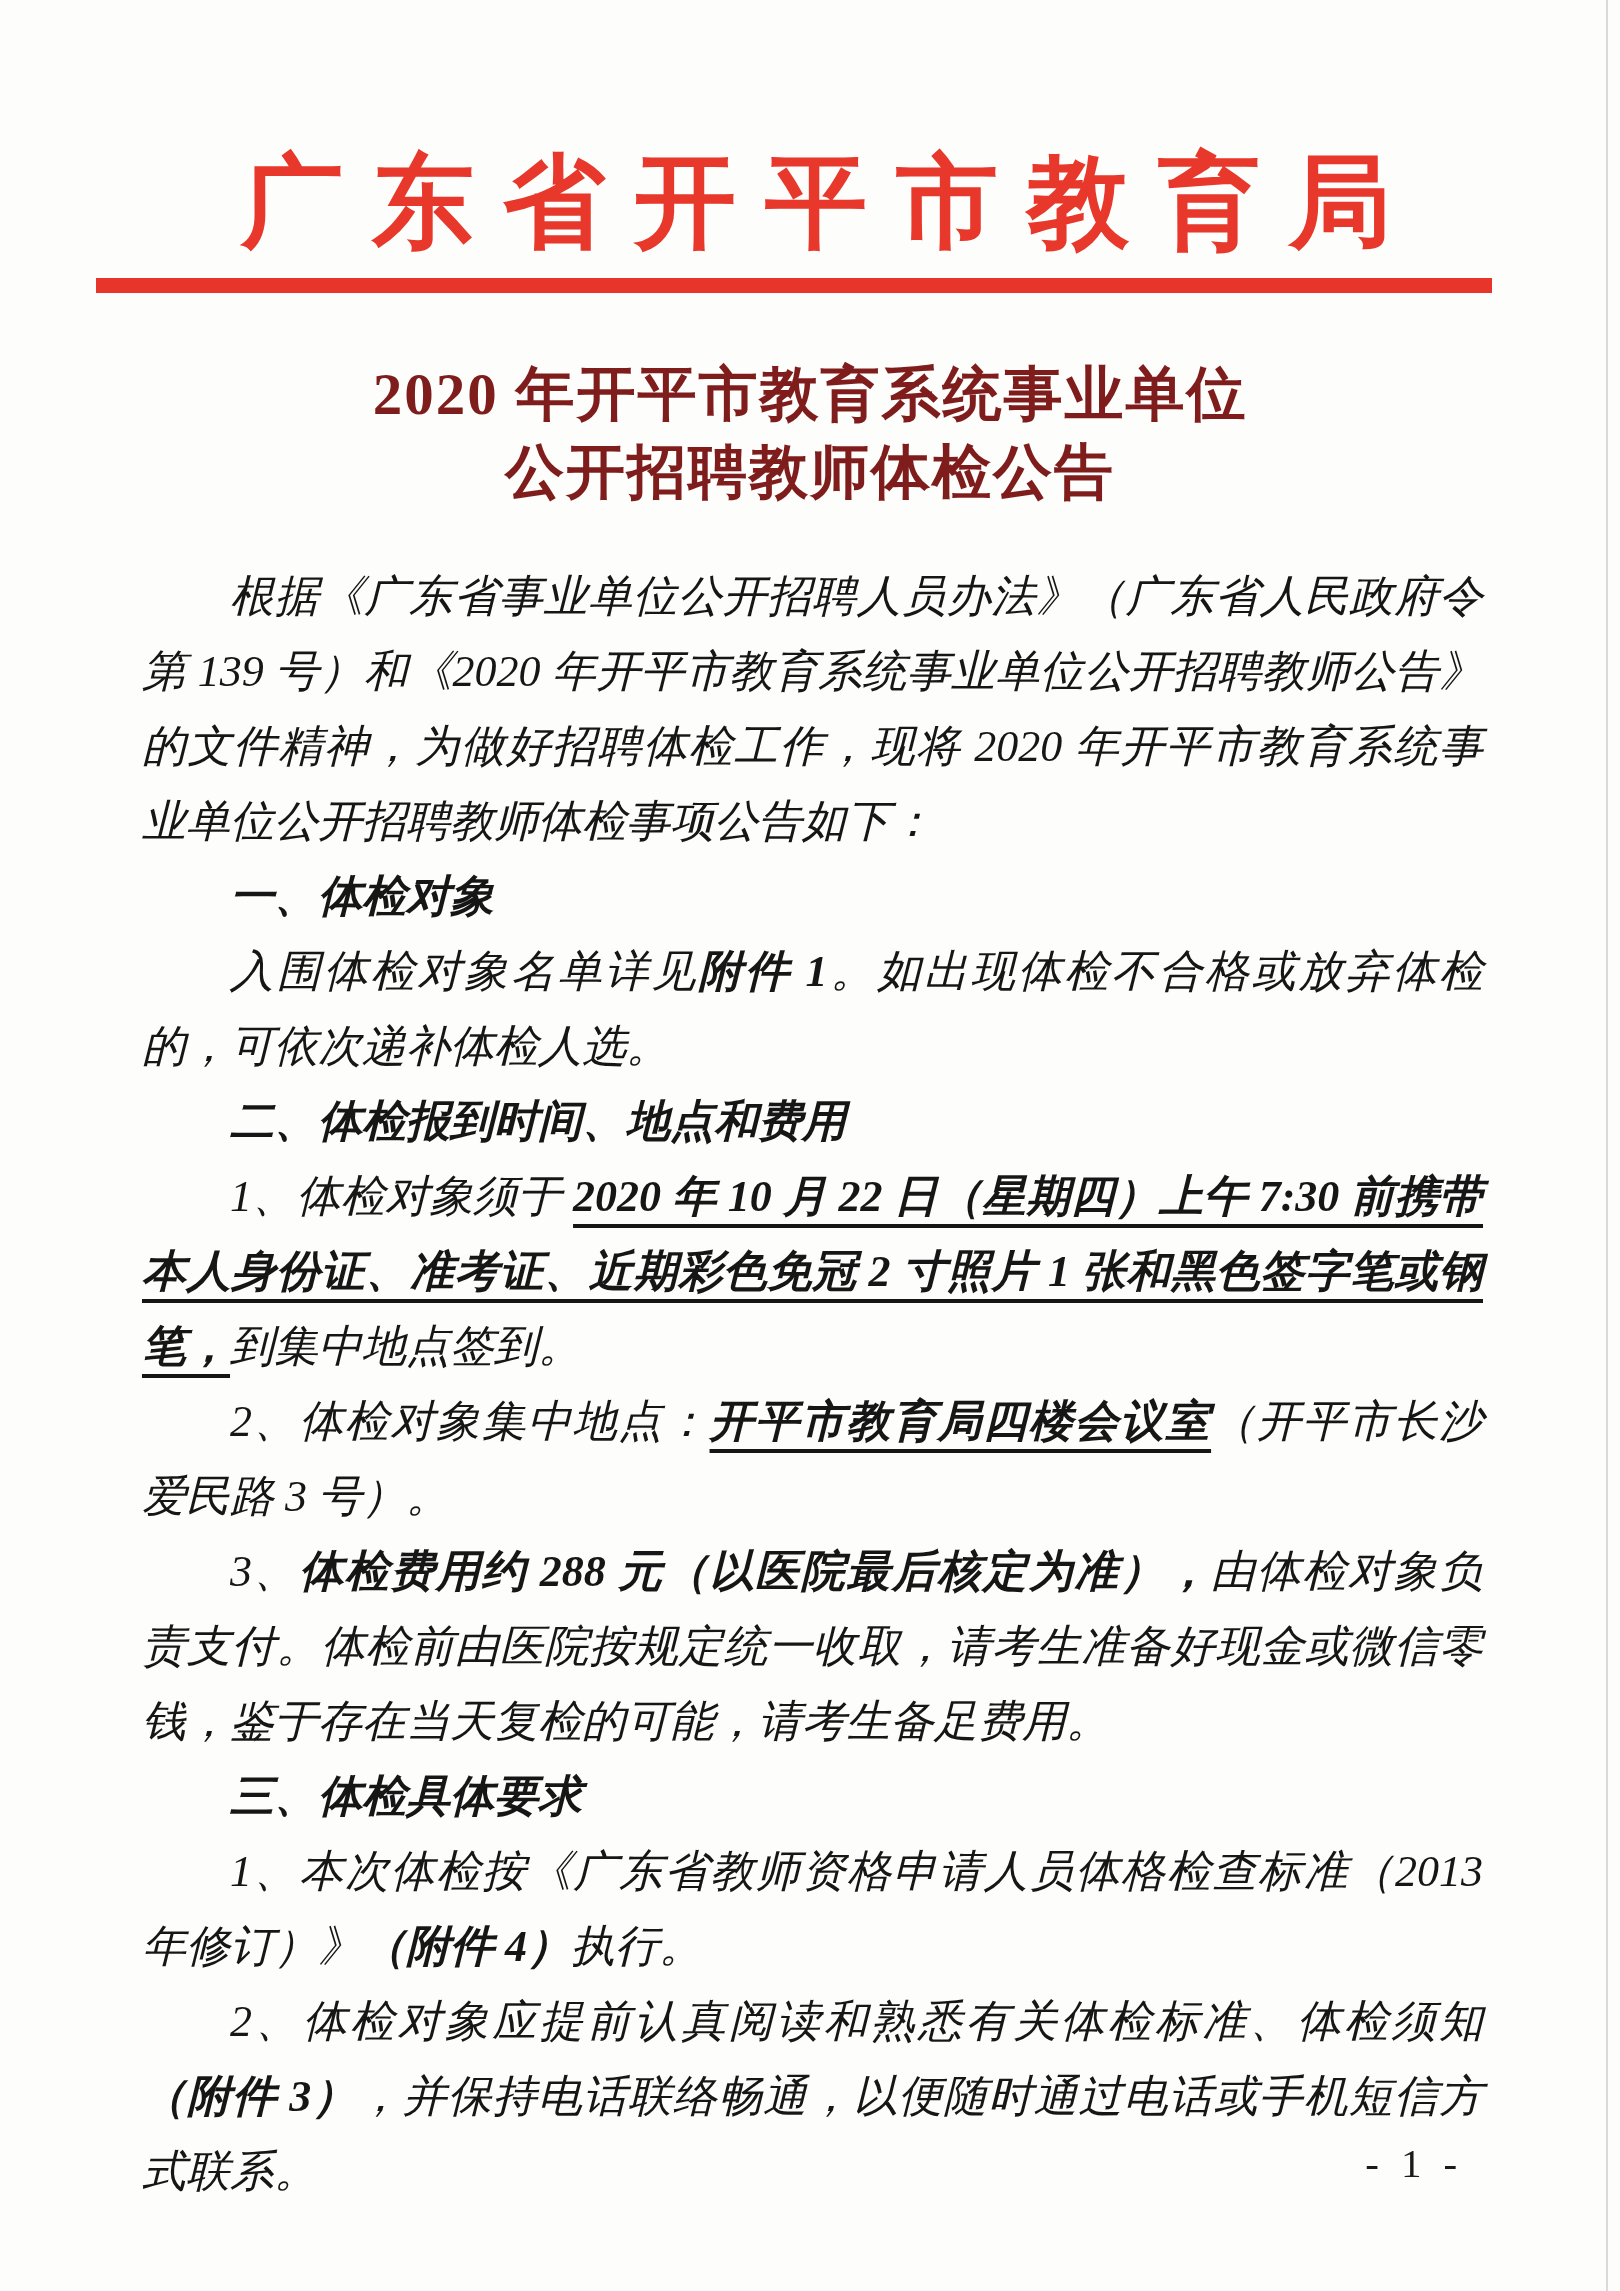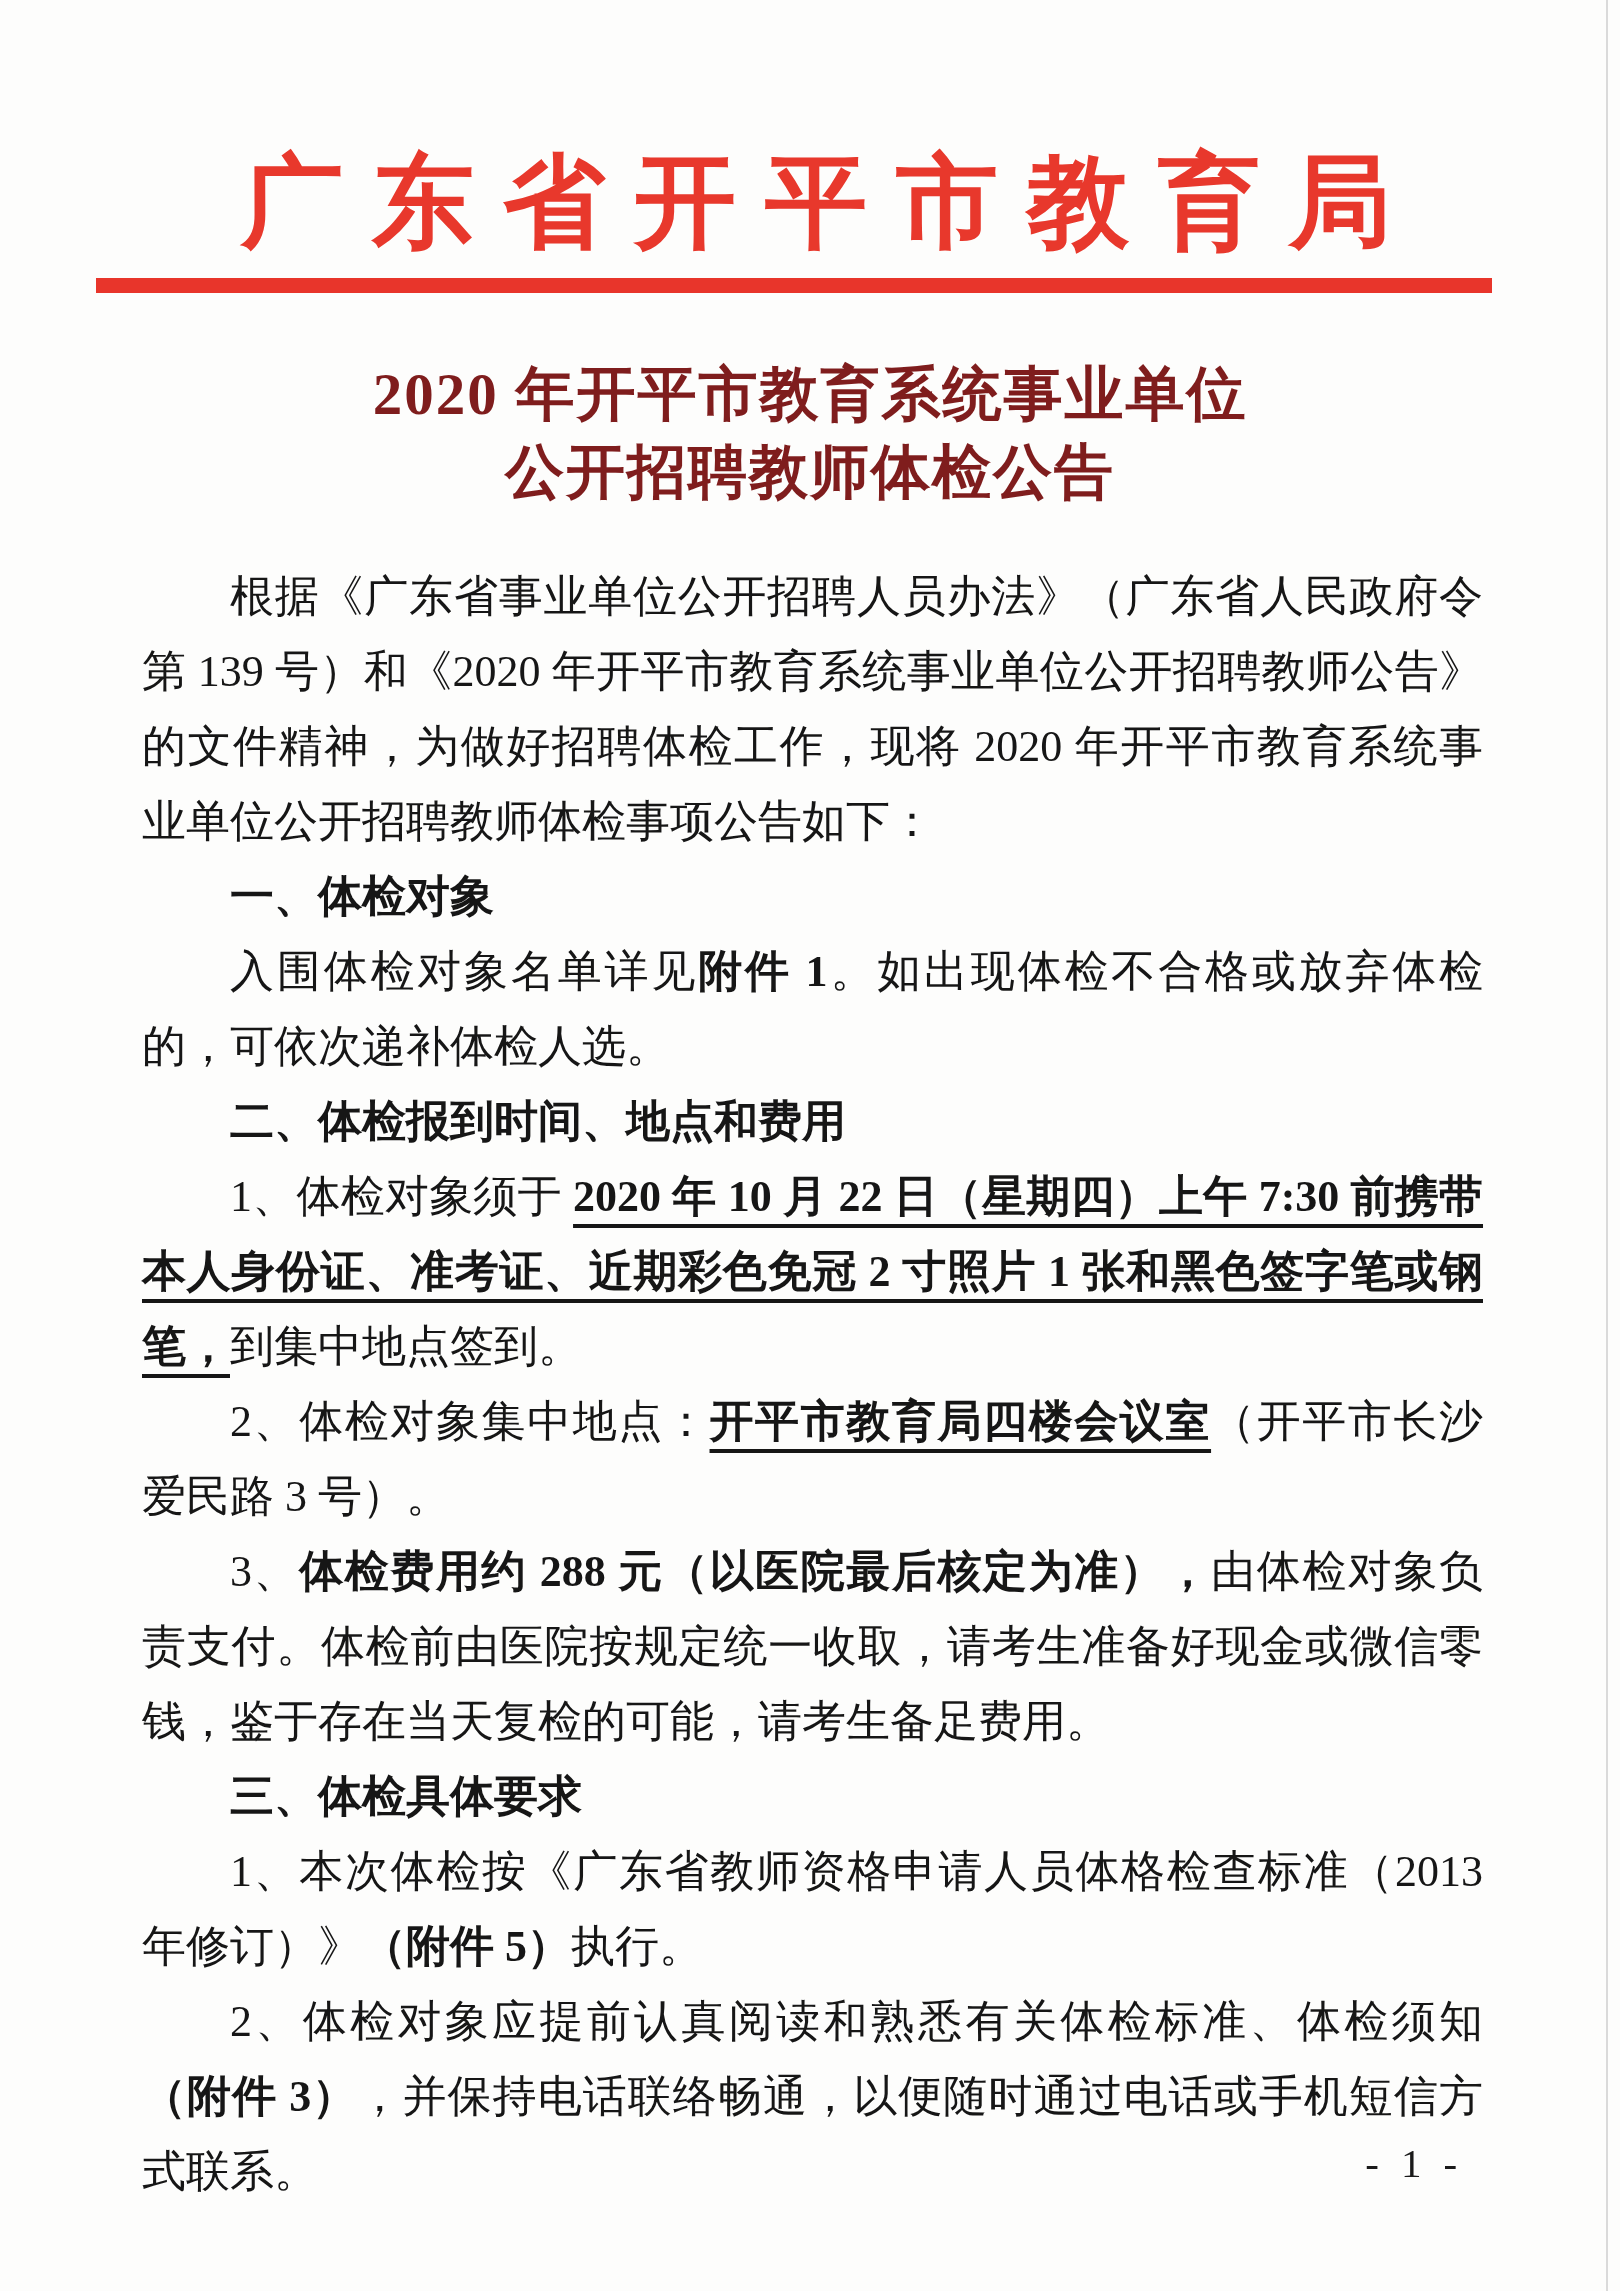--- a/index.html
+++ b/index.html
@@ -53,20 +53,21 @@
     color: #7f1d1d;
   }
   .doc-body {
     position: absolute;
     top: 559px;
     left: 142px;
     width: 1341px;
     font-size: 44px;
     line-height: 75px;
     text-align: justify;
+    font-style: italic;
   }
   .doc-body p {
     margin: 0;
     text-indent: 88px;
   }
   .b { font-weight: 700; }
   .u {
     text-decoration: underline;
     text-decoration-thickness: 3.9px;
     text-underline-offset: 12.7px;
@@ -116,21 +117,21 @@
     <p class="hd"><span>二、体检报到时间、地点和费用</span></p>
 
     <p><span>1、体检对象须于 </span><span class="b u">2020 年 10 月 22 日（星期四）上午 7:30 前携带本人身份证、准考证、近期彩色免冠 2 寸照片 1 张和黑色签字笔或钢笔，</span><span>到集中地点签到。</span></p>
 
     <p><span>2、体检对象集中地点：</span><span class="b u">开平市教育局四楼会议室</span><span>（开平市长沙爱民路 3 号）。</span></p>
 
     <p><span>3、</span><span class="b">体检费用约 288 元（以医院最后核定为准），</span><span>由体检对象负责支付。体检前由医院按规定统一收取，请考生准备好现金或微信零钱，鉴于存在当天复检的可能，请考生备足费用。</span></p>
 
     <p class="hd"><span>三、体检具体要求</span></p>
 
-    <p><span>1、本次体检按《广东省教师资格申请人员体格检查标准（2013 年修订）》</span><span class="b">（附件 5）</span><span>执行。</span></p>
+    <p><span>1、本次体检按《广东省教师资格申请人员体格检查标准（2013 年修订）》</span><span class="b">（附件 4）</span><span>执行。</span></p>
 
     <p><span>2、体检对象应提前认真阅读和熟悉有关体检标准、体检须知</span><span class="b">（附件 3）</span><span>，并保持电话联络畅通，以便随时通过电话或手机短信方式联系。</span></p>
 
   </div>
 
   <div class="page-num">- 1 -</div>
 
   <div class="scan-edge"></div>
 
 </div>

